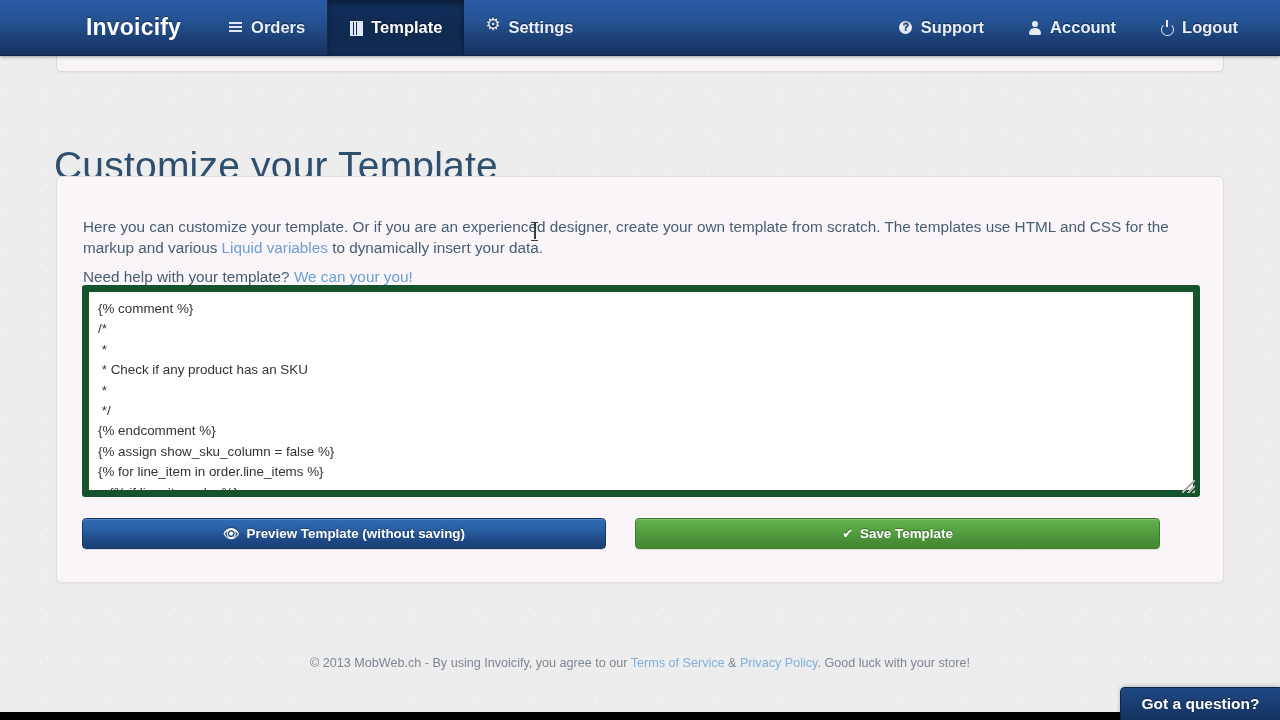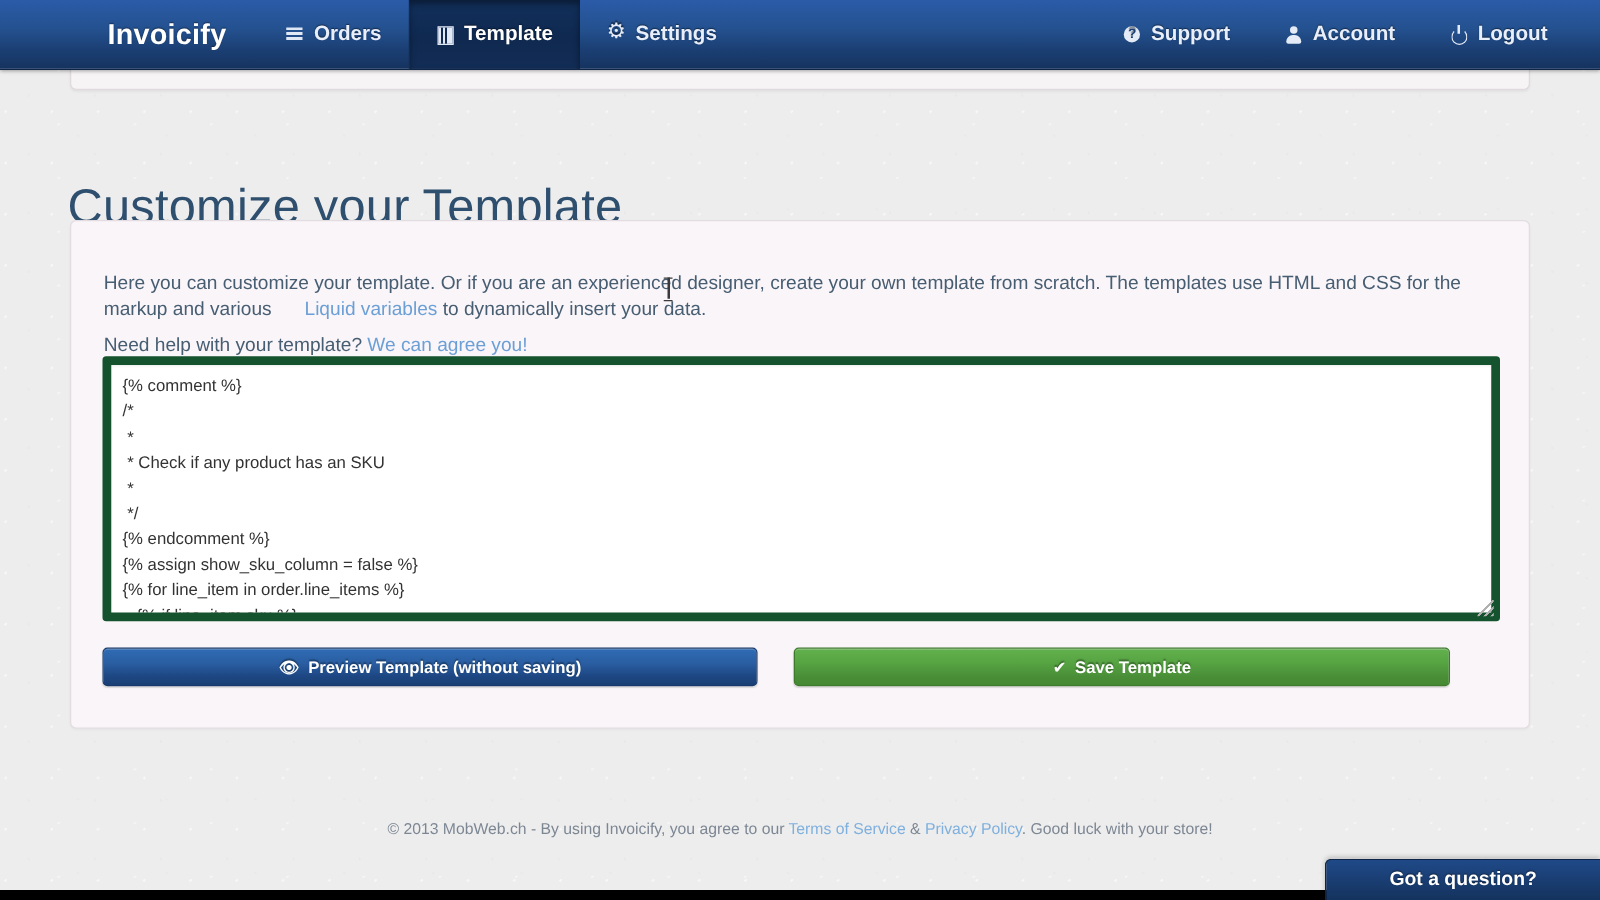--- a/index.html
+++ b/index.html
@@ -164,21 +164,21 @@
   }
 
   .panel-desc {
     position: absolute;
     left: 26px; top: 24px;
     width: 1110px;
     font-size: 15.3px;
     line-height: 21px;
     color: #475d72;
   }
-  .panel-desc .l { color: #6c9fd6; cursor: pointer; text-decoration: none; margin-left: 22px; }
+  .panel-desc .l { color: #6c9fd6; cursor: pointer; text-decoration: none; }
 
   .panel-help {
     position: absolute;
     left: 26px; top: 76px;
     font-size: 15.3px;
     color: #475d72;
   }
   .panel-help .l { color: #6c9fd6; cursor: pointer; text-decoration: none; }
 
   .code-area {
@@ -257,21 +257,21 @@
     text-align: center;
     font-size: 12.6px;
     color: #7d8794;
   }
   .footer .l { color: #7fb0de; cursor: pointer; text-decoration: none; }
 
   
   .chat-widget {
     position: absolute;
     right: 0; bottom: 0;
-    width: 220px; height: 33px;
+    width: 160px; height: 33px;
     background: linear-gradient(to bottom, #1f4a87 0%, #1a3f75 45%, #14325d 100%);
     border: 1px solid #0e2547;
     border-bottom: none; border-right: none;
     border-radius: 5px 0 0 0;
     display: flex;
     align-items: center;
     justify-content: center;
     color: #ffffff;
     font-size: 15.5px;
     font-weight: bold;
@@ -355,21 +355,21 @@
 
 <h1 class="page-title">Customize your Template</h1>
 
 <div class="panel">
 
   <p class="panel-desc">
     <span>Here you can customize your template. Or if you are an experienced designer, create your own template from scratch. The templates use HTML and CSS for the markup and various </span><a class="l">Liquid variables</a><span> to dynamically insert your data.</span>
   </p>
 
   <p class="panel-help">
-    <span>Need help with your template? </span><a class="l">We can agree you!</a>
+    <span>Need help with your template? </span><a class="l">We can your you!</a>
   </p>
 
   <textarea class="code-area" spellcheck="false" placeholder="Enter your template HTML and Liquid markup here" style="">{% comment %}
 /*
  *
  * Check if any product has an SKU
  *
  */
 {% endcomment %}
 {% assign show_sku_column = false %}

